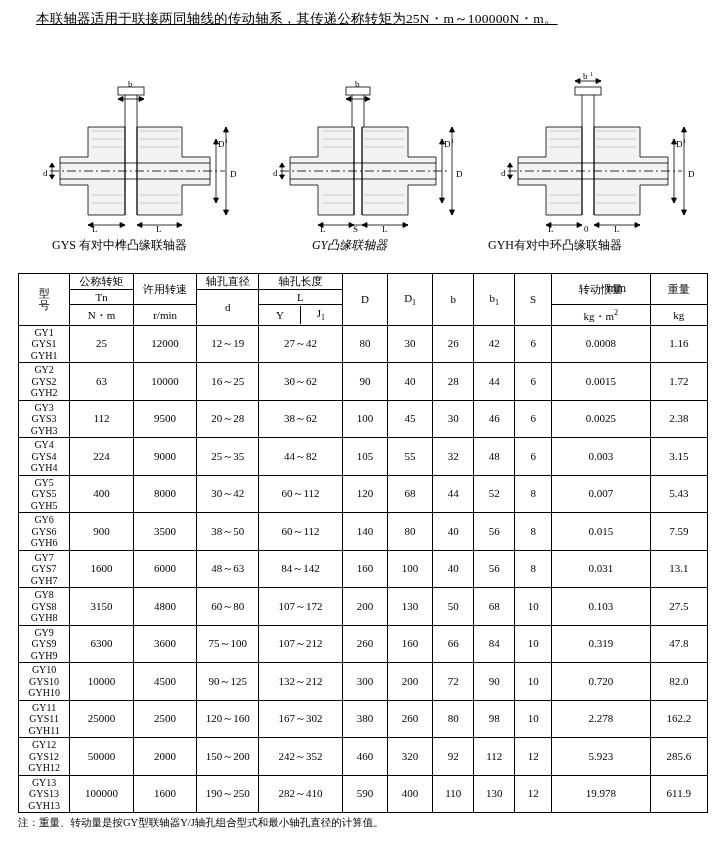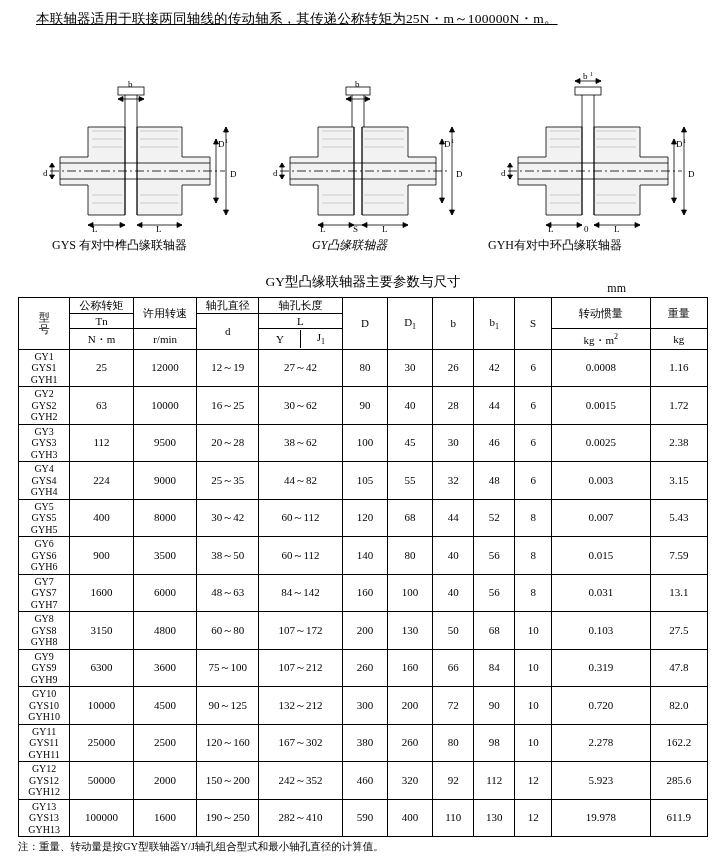--- a/index.html
+++ b/index.html
@@ -292,21 +292,20 @@
     </div>
   </div>
 
   <div class="fig-captions">
     <div class="cap" style="left:52px;">GYS  有对中榫凸缘联轴器</div>
     <div class="cap" style="left:312px;font-style:italic;">GY凸缘联轴器</div>
     <div class="cap" style="left:488px;">GYH有对中环凸缘联轴器</div>
   </div>
 
   <div class="table-title">
-    <span>GY型凸缘联轴器主要参数与尺寸</span>
     <span class="mm">mm</span>
   </div>
 
   <table class="params">
     <colgroup>
       <col style="width:50px">
       <col style="width:62px">
       <col style="width:62px">
       <col style="width:60px">
       <col style="width:82px">

